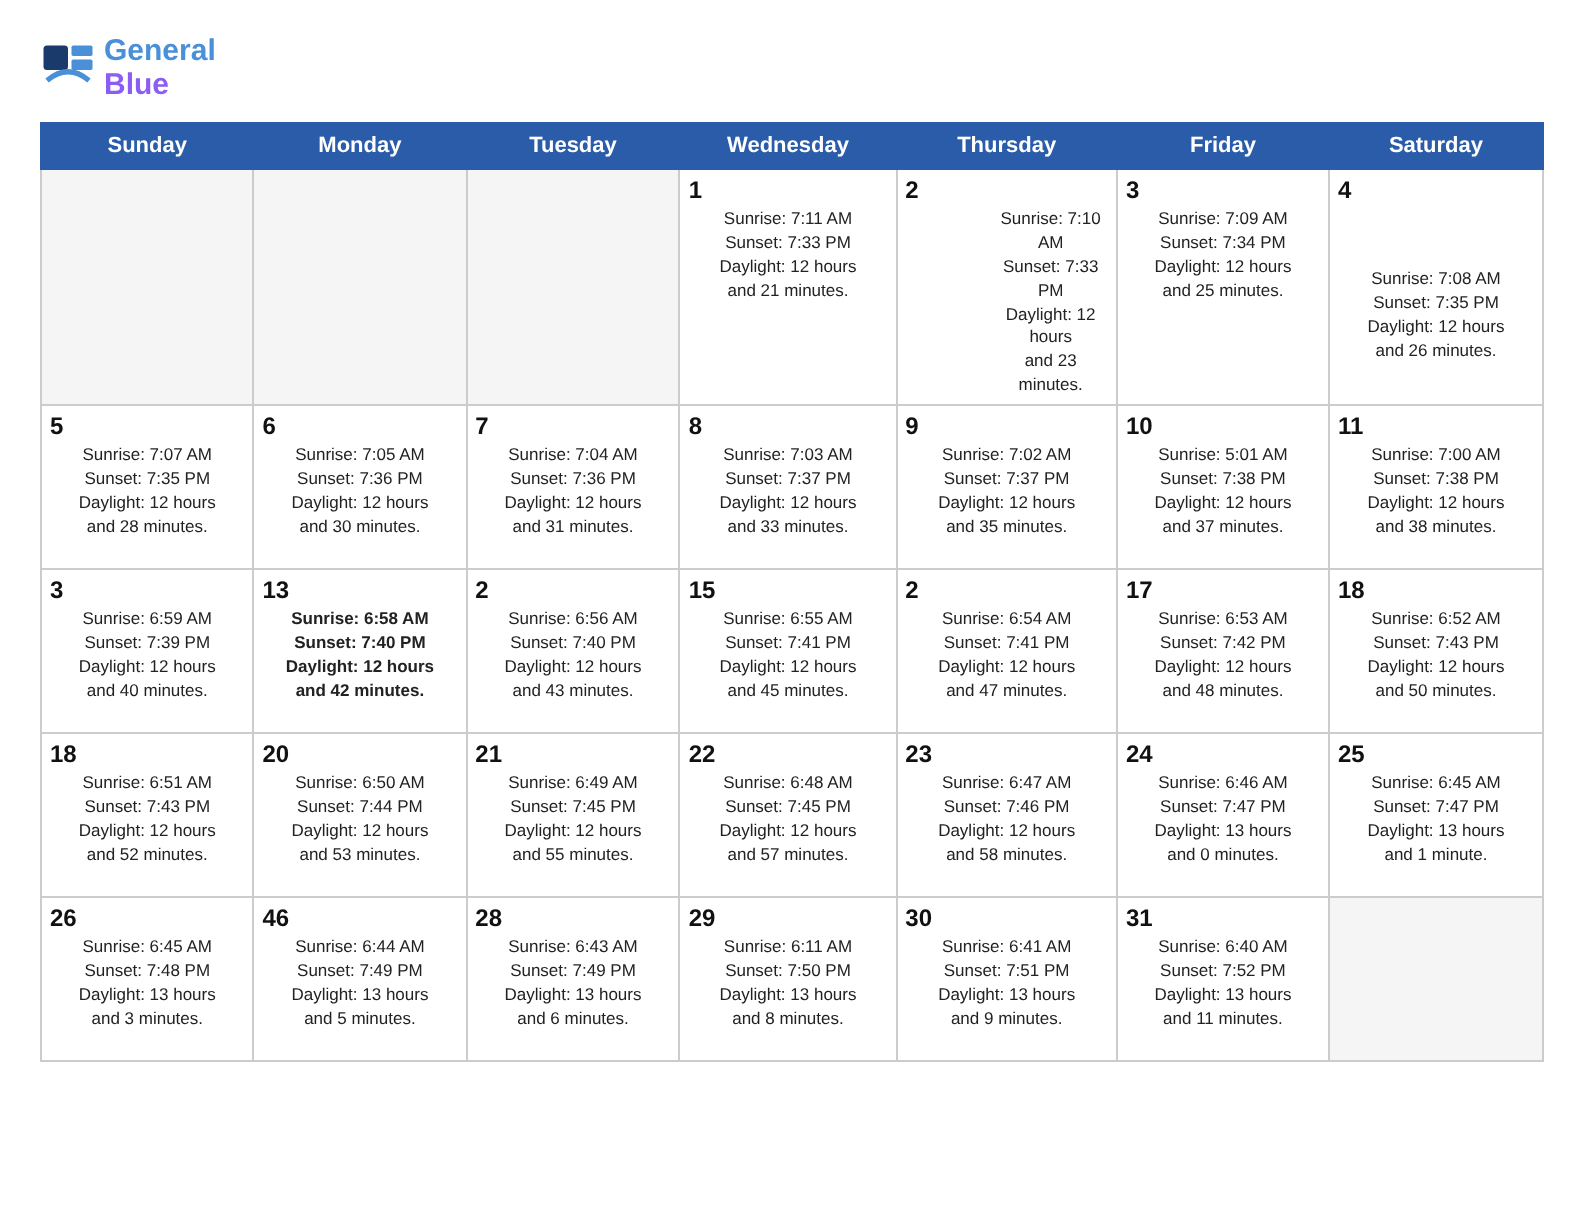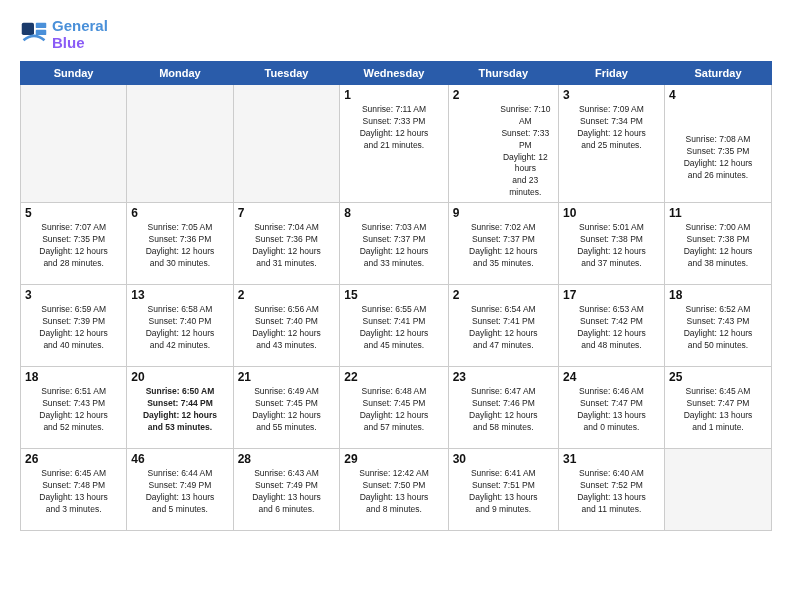--- a/index.html
+++ b/index.html
@@ -218,21 +218,21 @@
         <tr>
           <td>
             <div class="day-number">3</div>
             <div class="cell-info" style="white-space: pre-line;">Sunrise: 6:59 AM
 Sunset: 7:39 PM
 Daylight: 12 hours
 and 40 minutes.</div>
           </td>
           <td>
             <div class="day-number">13</div>
-            <div class="cell-info" style="white-space: pre-line;">Sunrise: 6:58 AM
+            <div class="cell-info" style="white-space: pre-line; font-weight: bold;">Sunrise: 6:58 AM
 Sunset: 7:40 PM
 Daylight: 12 hours
 and 42 minutes.</div>
           </td>
           <td>
             <div class="day-number">2</div>
             <div class="cell-info" style="white-space: pre-line;">Sunrise: 6:56 AM
 Sunset: 7:40 PM
 Daylight: 12 hours
 and 43 minutes.</div>
@@ -269,21 +269,21 @@
         <tr>
           <td>
             <div class="day-number">18</div>
             <div class="cell-info" style="white-space: pre-line;">Sunrise: 6:51 AM
 Sunset: 7:43 PM
 Daylight: 12 hours
 and 52 minutes.</div>
           </td>
           <td>
             <div class="day-number">20</div>
-            <div class="cell-info" style="white-space: pre-line; font-weight: bold;">Sunrise: 6:50 AM
+            <div class="cell-info" style="white-space: pre-line;">Sunrise: 6:50 AM
 Sunset: 7:44 PM
 Daylight: 12 hours
 and 53 minutes.</div>
           </td>
           <td>
             <div class="day-number">21</div>
             <div class="cell-info" style="white-space: pre-line;">Sunrise: 6:49 AM
 Sunset: 7:45 PM
 Daylight: 12 hours
 and 55 minutes.</div>
@@ -334,21 +334,21 @@
           </td>
           <td>
             <div class="day-number">28</div>
             <div class="cell-info" style="white-space: pre-line;">Sunrise: 6:43 AM
 Sunset: 7:49 PM
 Daylight: 13 hours
 and 6 minutes.</div>
           </td>
           <td>
             <div class="day-number">29</div>
-            <div class="cell-info" style="white-space: pre-line;">Sunrise: 12:42 AM
+            <div class="cell-info" style="white-space: pre-line;">Sunrise: 6:11 AM
 Sunset: 7:50 PM
 Daylight: 13 hours
 and 8 minutes.</div>
           </td>
           <td>
             <div class="day-number">30</div>
             <div class="cell-info" style="white-space: pre-line;">Sunrise: 6:41 AM
 Sunset: 7:51 PM
 Daylight: 13 hours
 and 9 minutes.</div>

